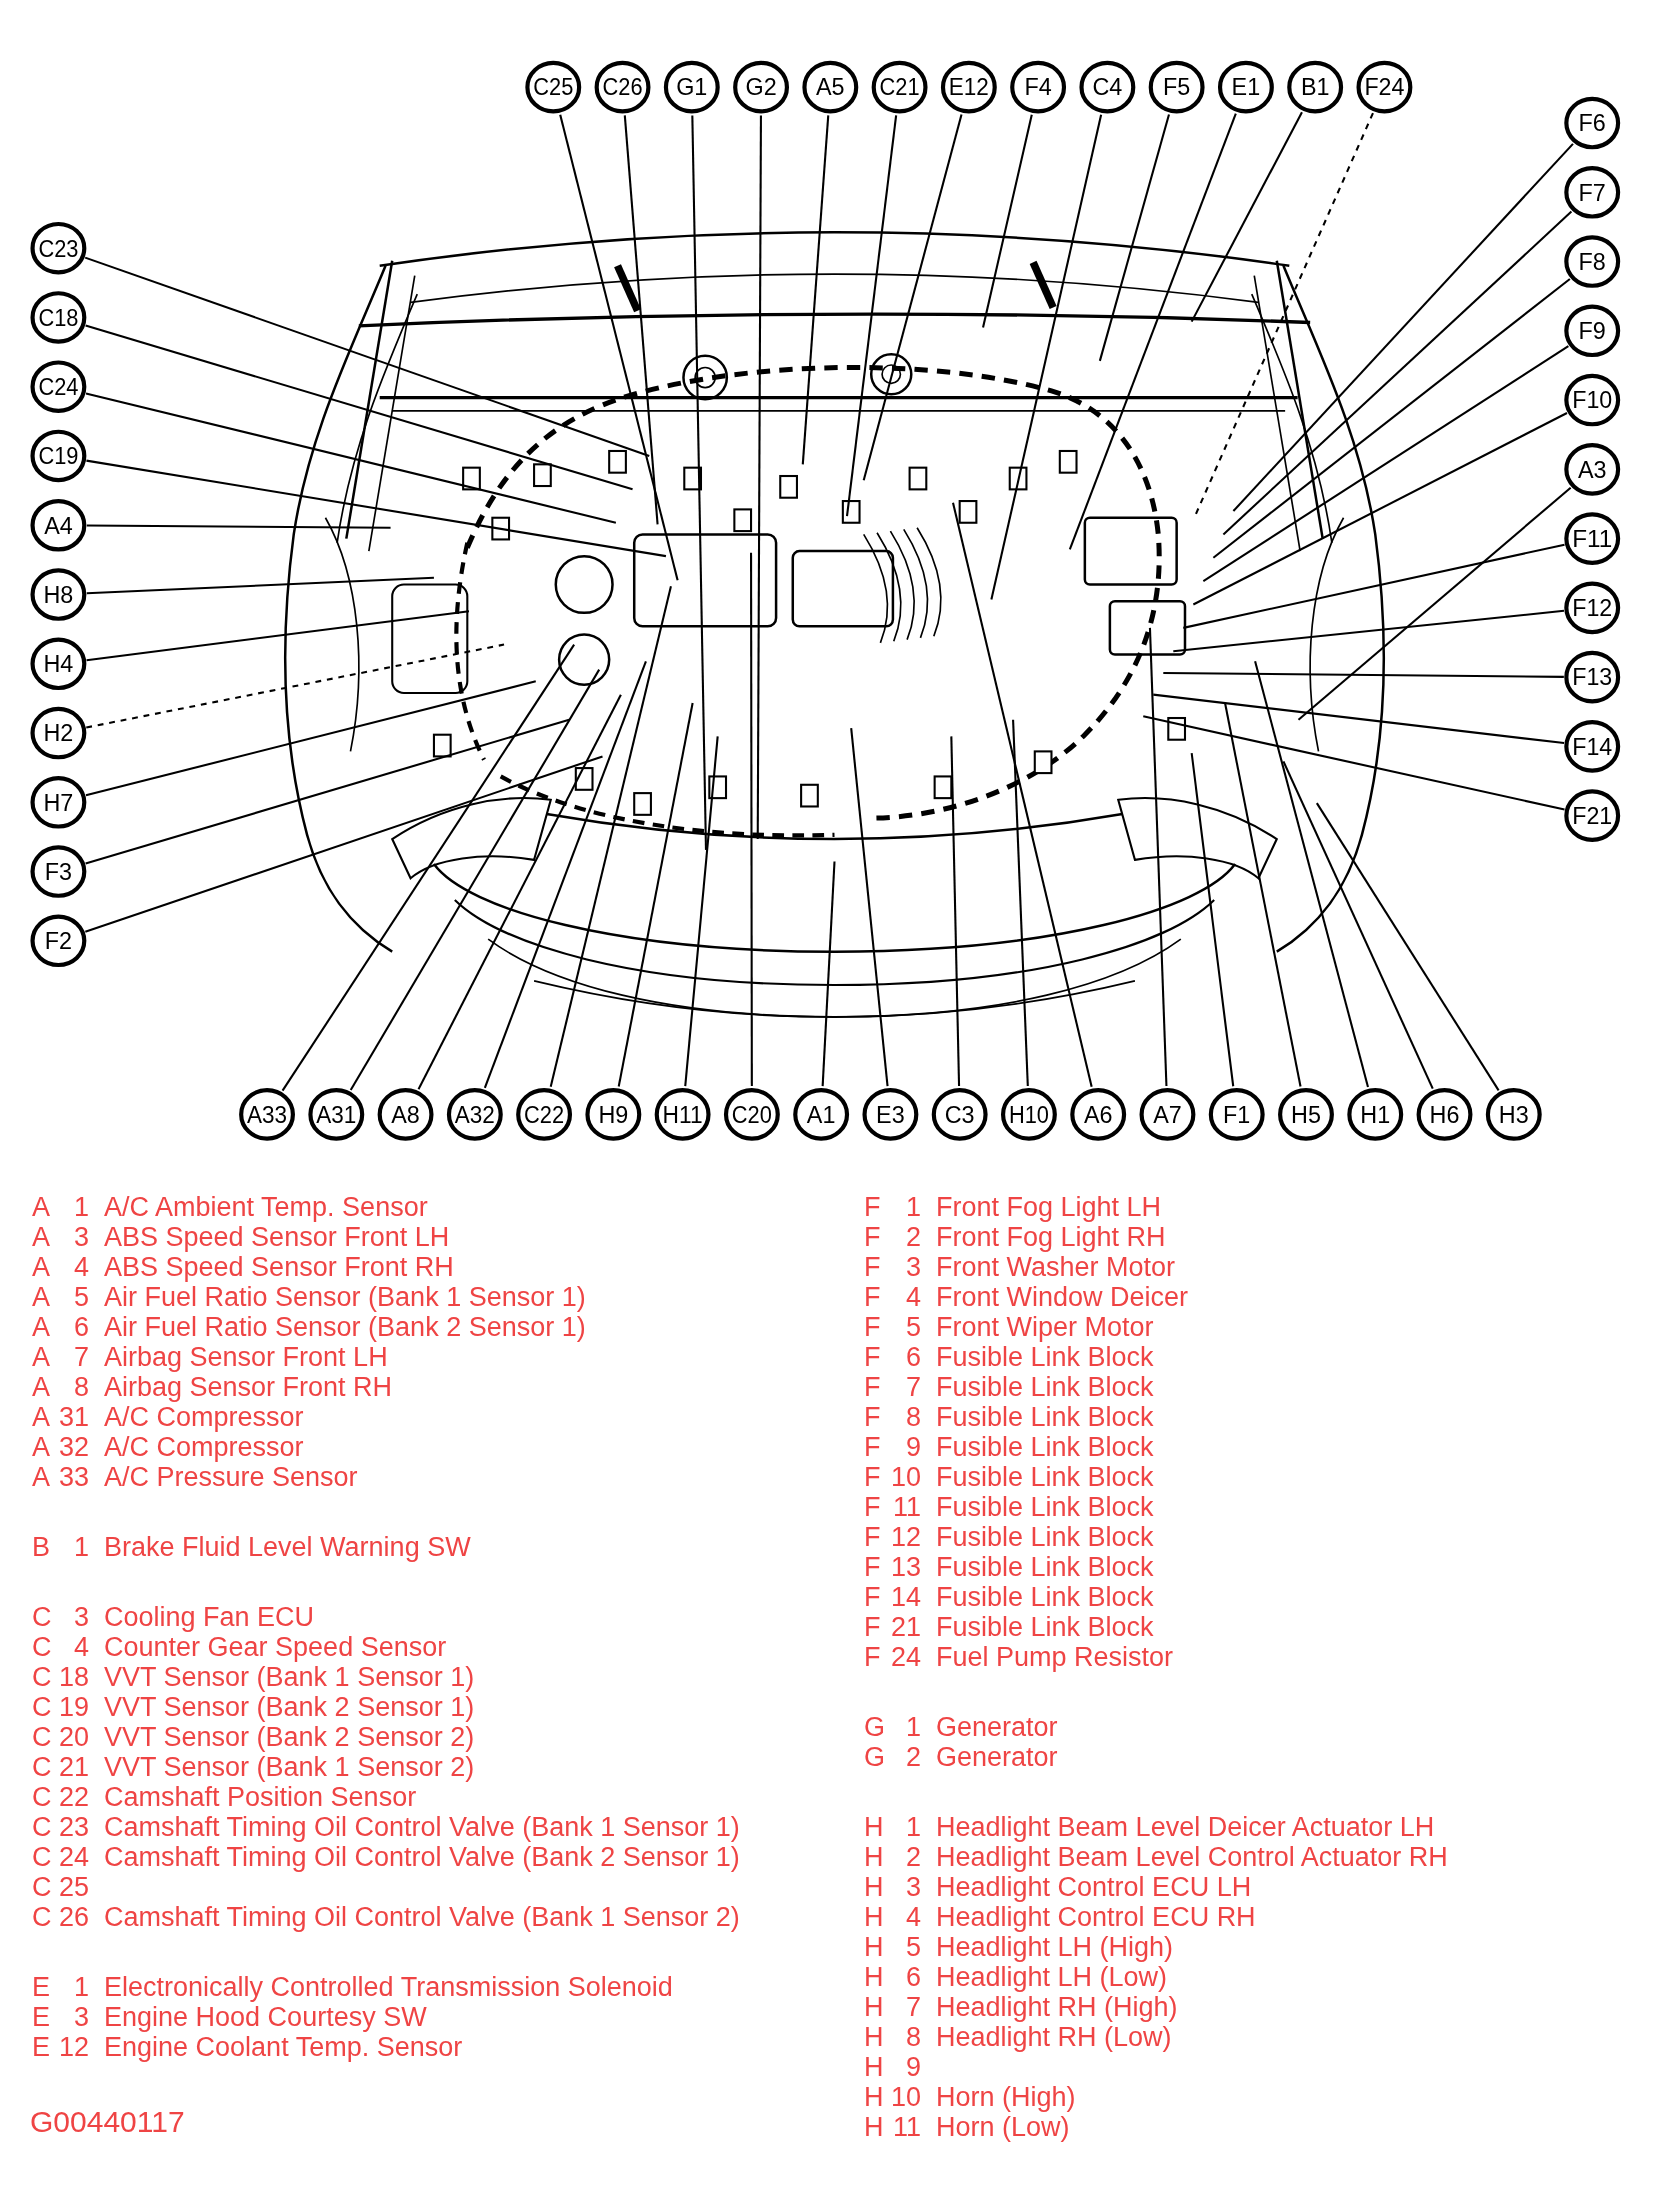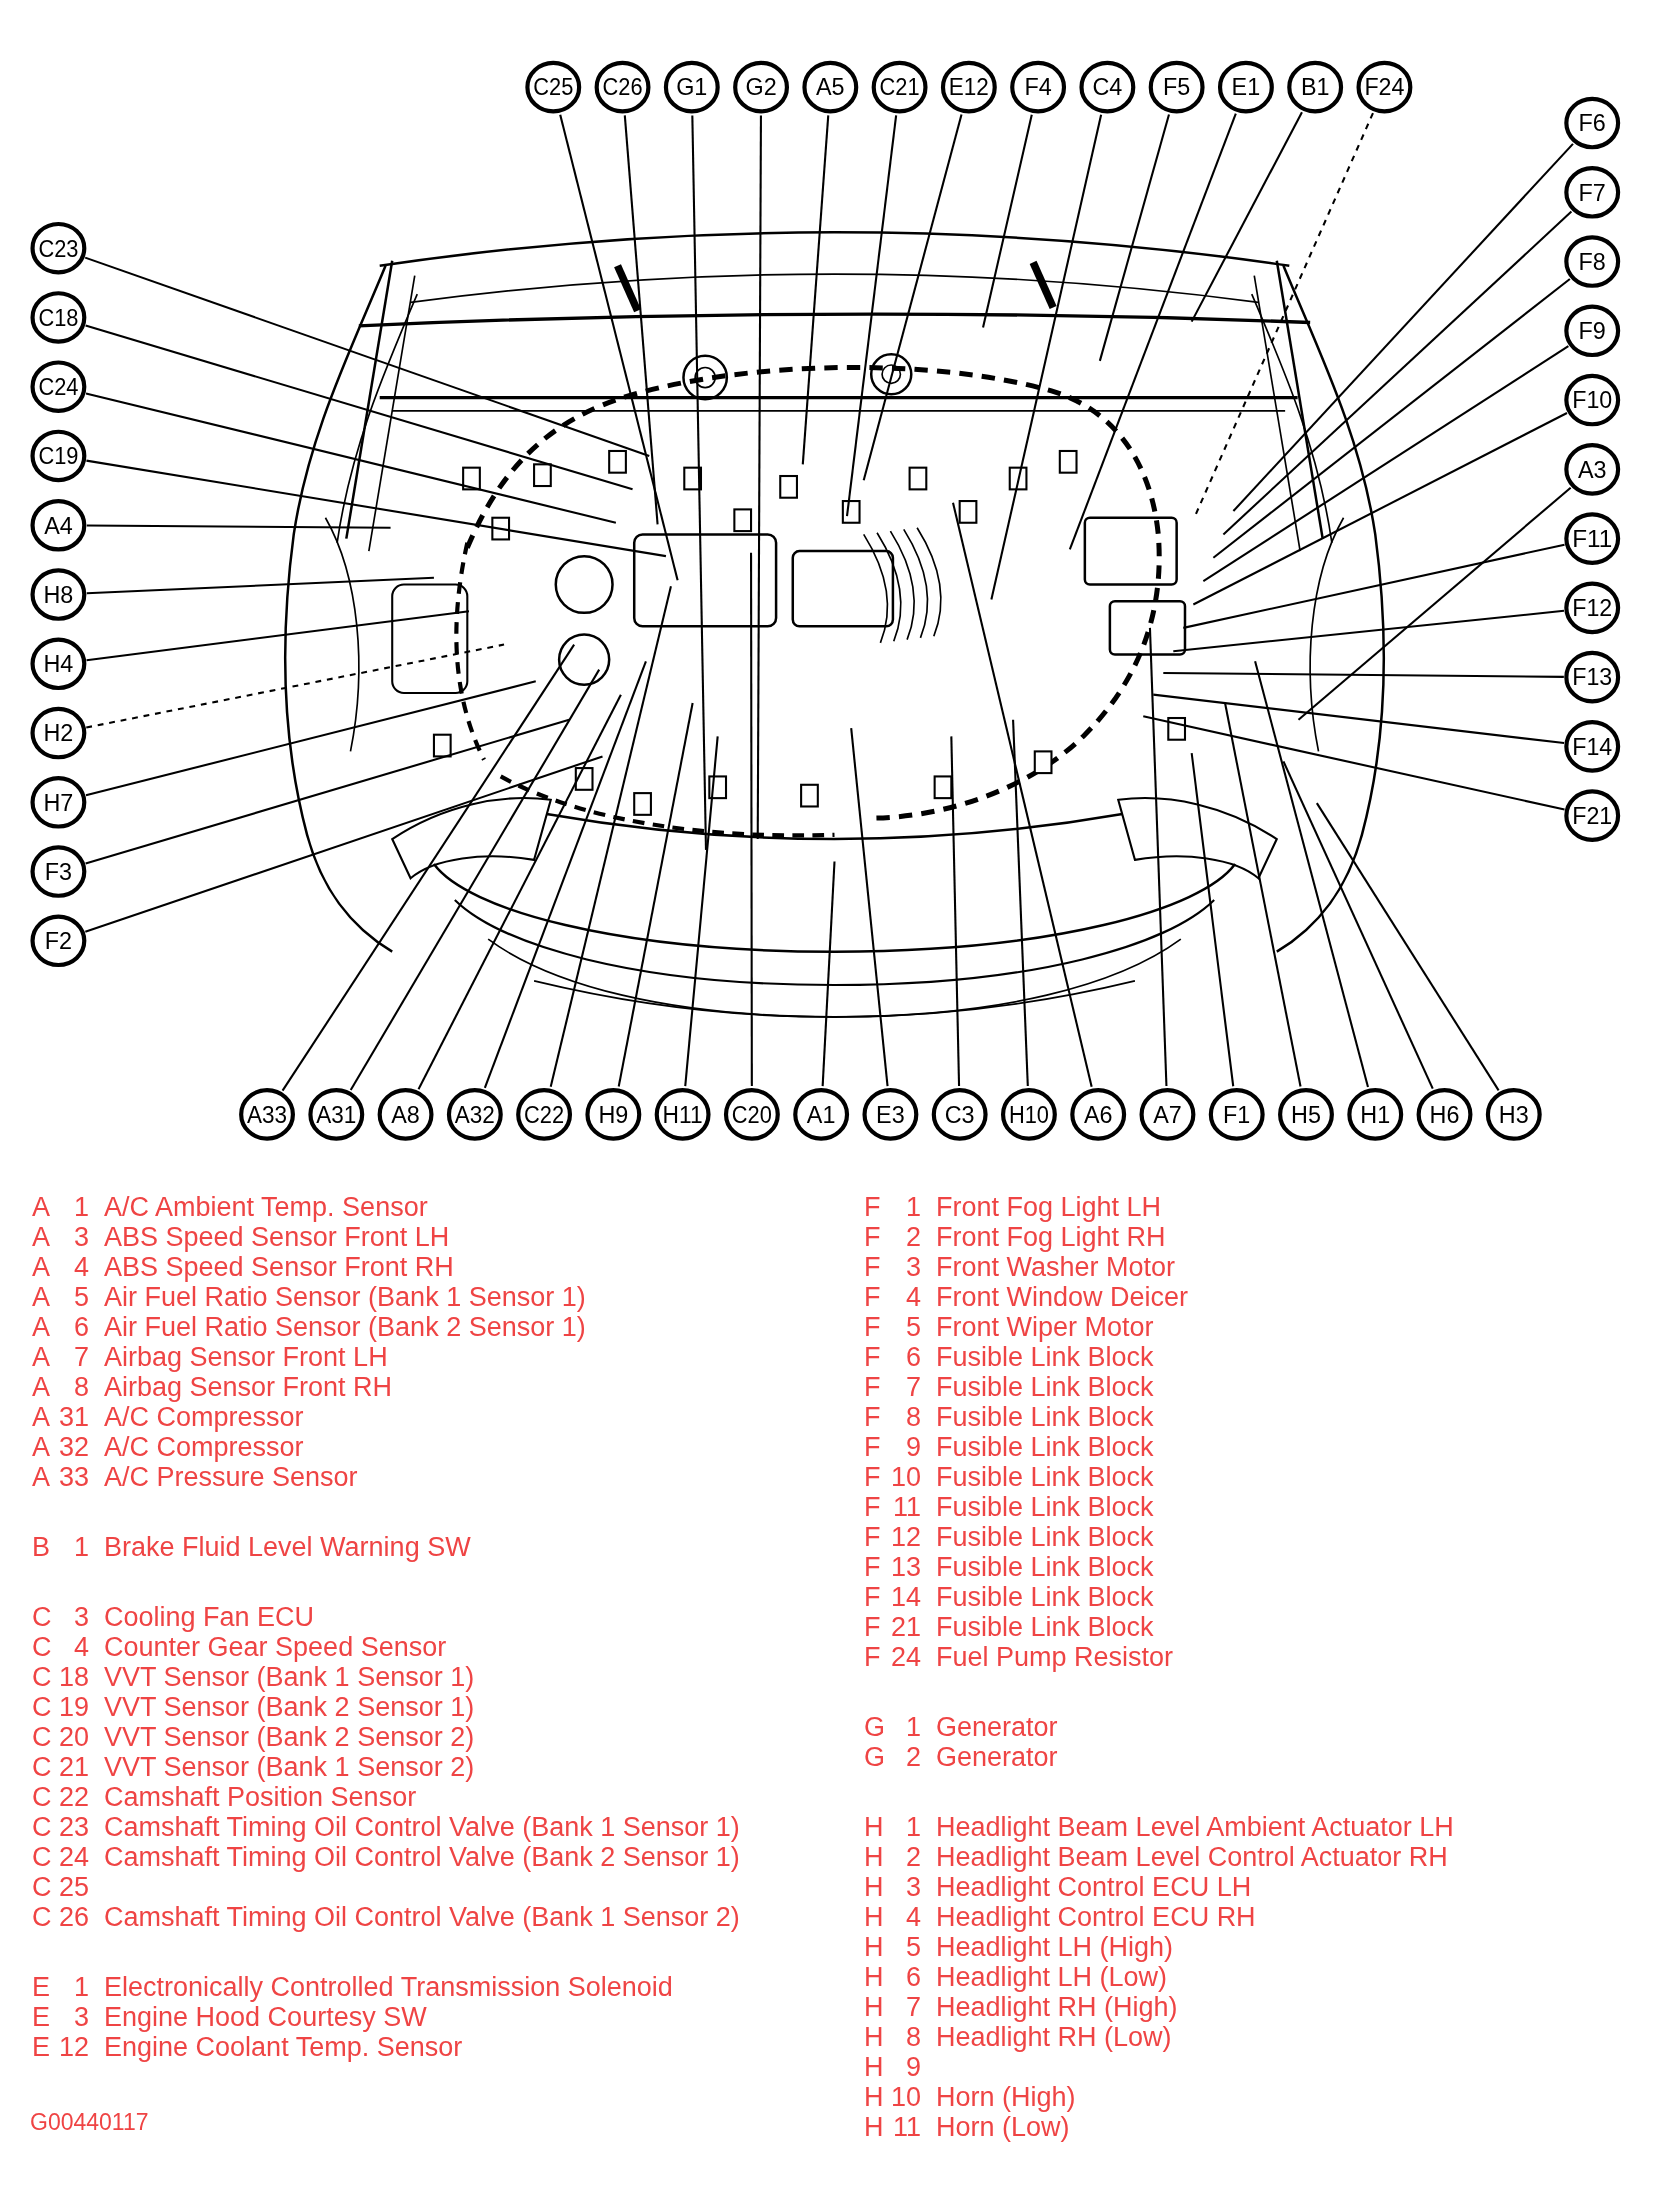--- a/index.html
+++ b/index.html
@@ -13,21 +13,21 @@
   .callout text{font-family:"Liberation Sans",sans-serif;font-size:28px;fill:#000;text-anchor:middle;}
   .conn{stroke:#000;stroke-width:2.5;fill:#fff;}
   .legend-col{position:absolute;top:1192px;left:32px;width:801px;}
   .legend-col.right{left:864px;width:776px;}
   .legend-group{margin-bottom:40px;}
   .legend-row{display:flex;font-size:27px;line-height:30px;white-space:nowrap;}
   .code{display:flex;width:57px;flex:none;}
   .letter{display:inline-block;width:22px;}
   .num{display:inline-block;width:35px;text-align:right;}
   .desc{margin-left:15px;}
-  .figure-code{position:absolute;left:30px;top:2107px;font-size:23px;line-height:30px;}
+  .figure-code{position:absolute;left:30px;top:2107px;font-size:30px;line-height:30px;}
 </style>
 </head>
 <body>
 
 <div class="page">
 
   <svg width="1669" height="1169" viewBox="0 0 2000 1400">
 
     <g class="art">
 
@@ -702,21 +702,21 @@
           </span>
           <span class="desc">Generator</span>
         </div>
       </div>
       <div class="legend-group">
         <div class="legend-row">
           <span class="code">
             <span class="letter">H</span>
             <span class="num">1</span>
           </span>
-          <span class="desc">Headlight Beam Level Ambient Actuator LH</span>
+          <span class="desc">Headlight Beam Level Deicer Actuator LH</span>
         </div>
         <div class="legend-row">
           <span class="code">
             <span class="letter">H</span>
             <span class="num">2</span>
           </span>
           <span class="desc">Headlight Beam Level Control Actuator RH</span>
         </div>
         <div class="legend-row">
           <span class="code">

